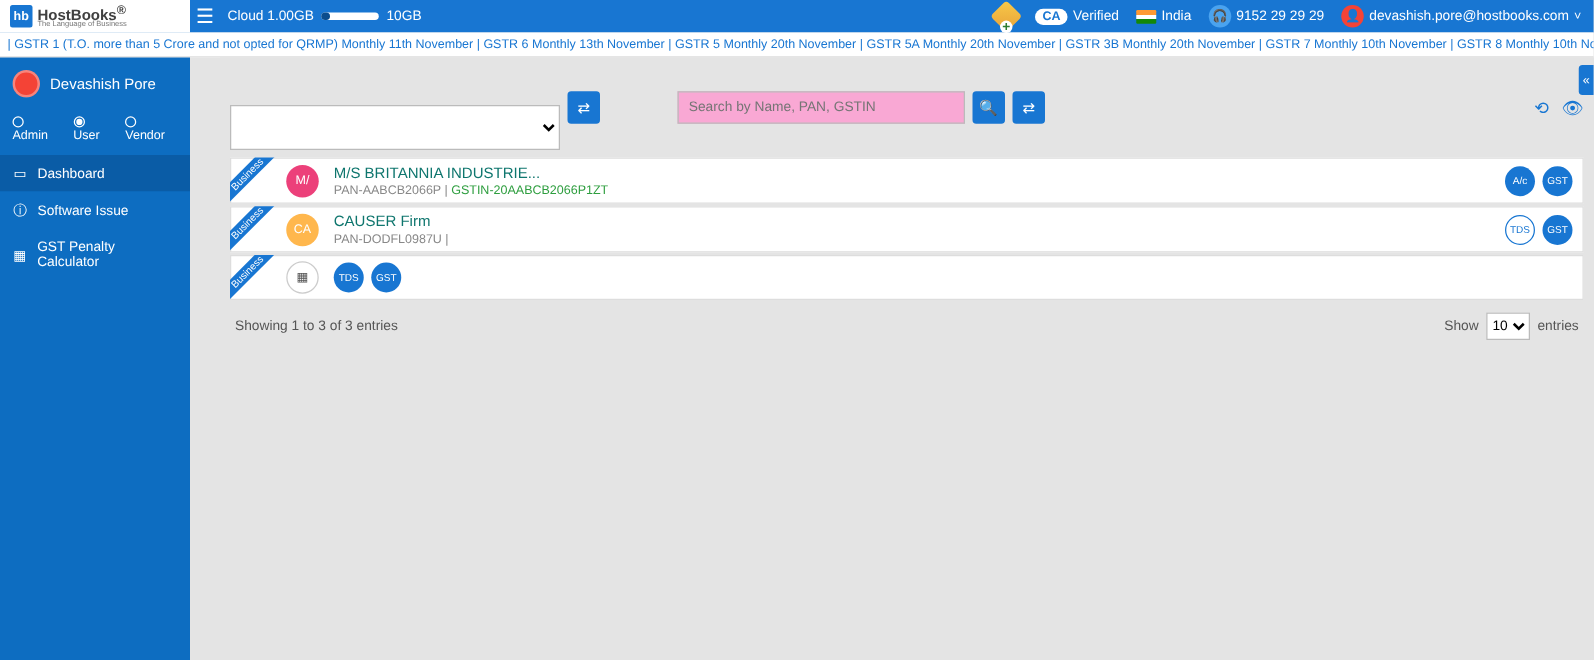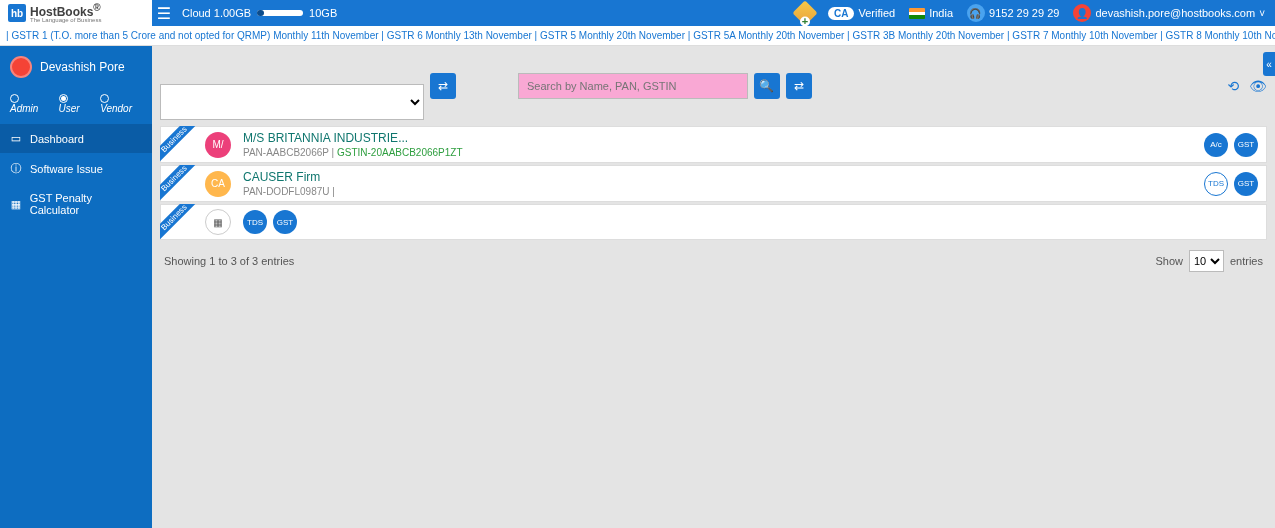--- a/index.html
+++ b/index.html
@@ -23,25 +23,25 @@
   .circle-ic{width:18px;height:18px;border-radius:50%;background:#4aa3ef;display:flex;align-items:center;justify-content:center;font-size:10px;}
   .avatar-sm{width:18px;height:18px;border-radius:50%;background:#f44336;color:#fff;display:flex;align-items:center;justify-content:center;font-size:10px;}
   .chev{font-size:10px;}
   .gold-badge{width:18px;height:18px;transform:rotate(45deg);background:linear-gradient(135deg,#f7c948,#e8a13a);border-radius:3px;position:relative;}
   .gold-badge::after{content:'+';position:absolute;transform:rotate(-45deg);color:#2e7d32;font-weight:bold;font-size:11px;right:-2px;bottom:-2px;background:#fff;border-radius:50%;width:10px;height:10px;display:flex;align-items:center;justify-content:center;}
 
   
   .marquee{height:20px; background:#fff; color:#1876d2; font-size:10px; white-space:nowrap; overflow:hidden; padding:4px 6px; border-bottom:1px solid #ddd;}
 
   
-  .layout{display:flex; height:calc(100% - 46px);}
+  .layout{display:flex; height:calc(100% - 46px);gap:24px;}
   .sidebar{width:152px; background:#0d6dc1; color:#fff; display:flex; flex-direction:column; font-size:12px;}
   .side-user{display:flex; align-items:center; gap:8px; padding:10px;}
   .side-avatar{width:22px;height:22px;border-radius:50%;background:#f44336;border:2px solid rgba(255,255,255,.35);} 
-  .side-roles{display:flex; gap:10px; padding:4px 10px 10px; font-size:10px;font-style:italic;}
+  .side-roles{display:flex; gap:10px; padding:4px 10px 10px; font-size:10px;}
   .radio{width:9px;height:9px;border:1px solid #fff;border-radius:50%;display:inline-block;vertical-align:middle;margin-right:3px;position:relative;}
   .radio.sel::after{content:'';position:absolute;inset:1px;border-radius:50%;background:#fff;}
   .side-item{display:flex;align-items:center;gap:8px;padding:8px 10px;font-size:11px;cursor:pointer;}
   .side-item.active{background:#0a5ca6;}
   .mi{width:12px;display:inline-block;text-align:center;font-size:11px;}
 
   
   .main{flex:1; background:#e4e4e4; position:relative;}
   .toolbar{display:flex; align-items:center; gap:6px; padding:6px 8px; background:#e4e4e4;}
   .sel-users{height:26px;border:1px solid #bbb;font-size:11px;padding:17px 4px;width:264px;background:#fff;margin-top:32px;}

